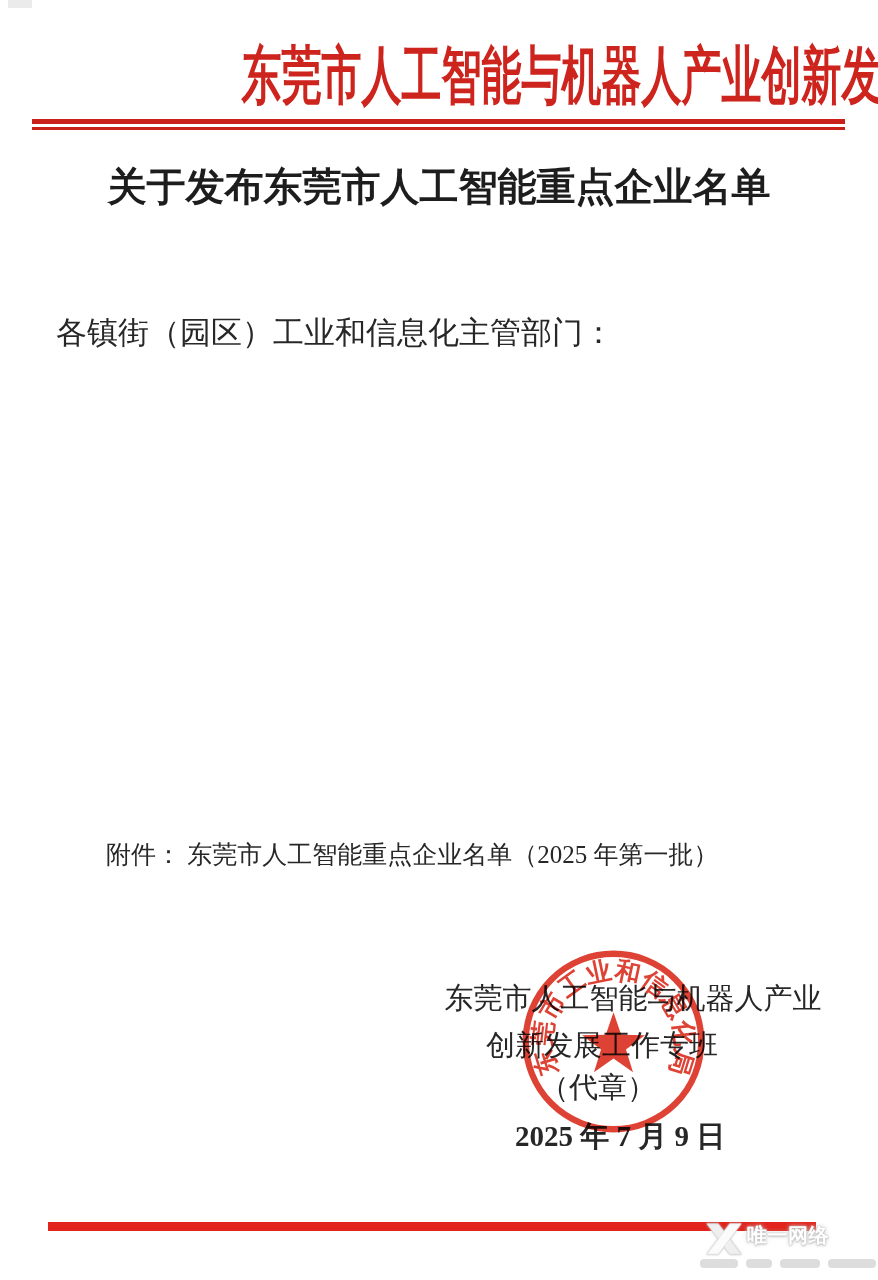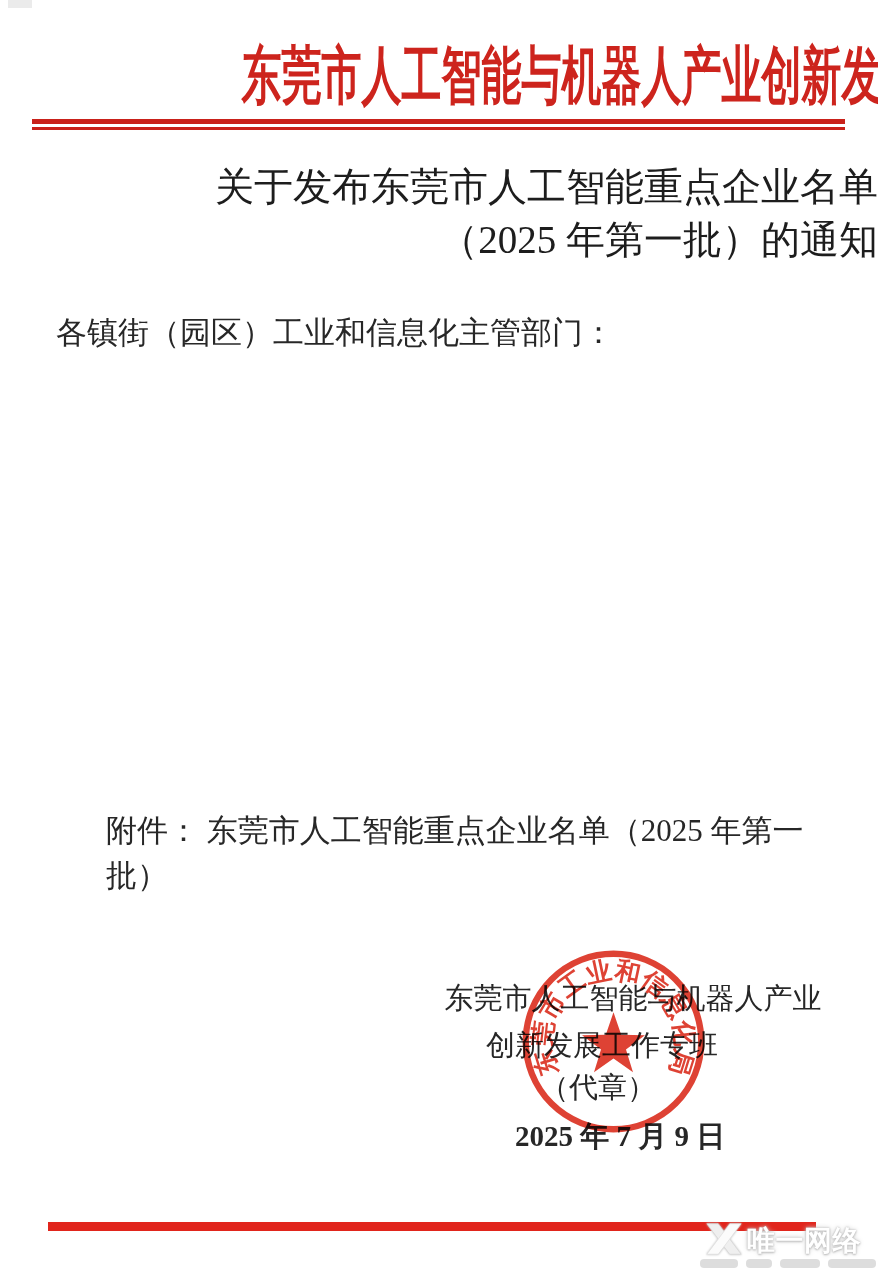--- a/index.html
+++ b/index.html
@@ -9,48 +9,48 @@
   .top-artifact { position:absolute; left:8px; top:0; width:24px; height:8px; background:#ebebeb; }
 
   .banner { position:absolute; top:36px; left:0; width:878px; text-align:center; }
   .banner-text { display:inline-block; white-space:nowrap; font-size:63px; font-weight:bold;
                  color:var(--banner-red,#cd241d); line-height:80px;
                  transform:scaleX(0.635); transform-origin:50% 50%; }
 
   .rule-thick { position:absolute; left:32px; top:119px; width:813px; height:5px; background:var(--rule-red,#c9211a); }
   .rule-thin  { position:absolute; left:32px; top:127px; width:813px; height:3px; background:var(--rule-red,#c9211a); }
 
-  .title { position:absolute; top:160px; left:0; width:878px; text-align:right;
-           font-size:39px; font-weight:normal; color:#1d1d1d; line-height:53px; }
+  .title { position:absolute; top:160px; left:0; width:878px; text-align:center;
+           font-size:39px; font-weight:bold; color:#1d1d1d; line-height:53px; }
 
   .body-col { position:absolute; left:56px; top:310px; width:767px; font-size:31px;
               line-height:45px; color:#272727; text-align:justify;font-family:Liberation Serif, serif; }
   .body-col p { margin:0; }
   .indent { text-indent:2em; }
 
-  .attachment { position:absolute; left:56px; top:808px; width:767px; font-size:31px;
+  .attachment { position:absolute; left:56px; top:832px; width:767px; font-size:25px;
                 line-height:45px; color:#272727; padding-left:50px; box-sizing:border-box; }
 
   .sig-line { position:absolute; white-space:nowrap; font-size:29px; color:#272727;
               transform:translateX(-50%); line-height:36px; }
   #sig1 { left:633px; top:980px; }
   #sig2 { left:602px; top:1027px; }
   #sig3 { left:598px; top:1069px; }
   #sig4 { left:620px; top:1118px;font-weight:bold; }
 
   .seal { position:absolute; left:516px; top:944px; width:195px; height:195px;
           mix-blend-mode:multiply; opacity:0.92; }
   .seal text { font-family:"Liberation Serif","DejaVu Serif",serif; }
 
   .footer-bar { position:absolute; left:48px; top:1222px; width:768px; height:9px;
                 background:var(--footer-red,#e1251c); }
 
   .wm-logo  { position:absolute; left:702px; top:1218px; width:44px; height:42px;
               filter:drop-shadow(0 0 1px #c0c0c0); }
-  .wm-brand { position:absolute; left:747px; top:1222px; font-size:28px; font-weight:bold;
+  .wm-brand { position:absolute; left:747px; top:1222px; font-size:20px; font-weight:bold;
               font-family:"Liberation Sans","DejaVu Sans",sans-serif; color:#ffffff;
               letter-spacing:0.5px; white-space:nowrap;
               text-shadow:0 0 2px #b8b8b8, 0 0 5px #cccccc, 0 1px 2px #c2c2c2; }
   .wm-caption { position:absolute; top:1259px; height:9px; background:#d8d8d8;
                 border-radius:4px; filter:blur(0.7px); opacity:0.85; }
 </style>
 </head>
 <body>
 
 <div id="page">
@@ -58,21 +58,20 @@
   <div class="top-artifact"></div>
 
   <div class="banner">
     <span class="banner-text">东莞市人工智能与机器人产业创新发展工作专班</span>
   </div>
   <div class="rule-thick"></div>
   <div class="rule-thin"></div>
 
   <div class="title">
     <div>关于发布东莞市人工智能重点企业名单</div>
-    <div>（2025 年第一批）的通知</div>
   </div>
 
   <div class="body-col">
     <p>各镇街（园区）工业和信息化主管部门：</p>
   </div>
 
   <div class="attachment">附件： 东莞市人工智能重点企业名单（2025 年第一批）</div>
 
   <div class="sig-line" id="sig1">东莞市人工智能与机器人产业</div>
   <div class="sig-line" id="sig2">创新发展工作专班</div>

